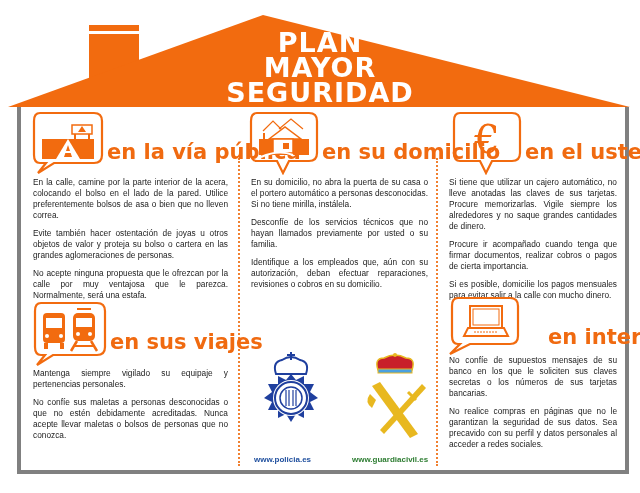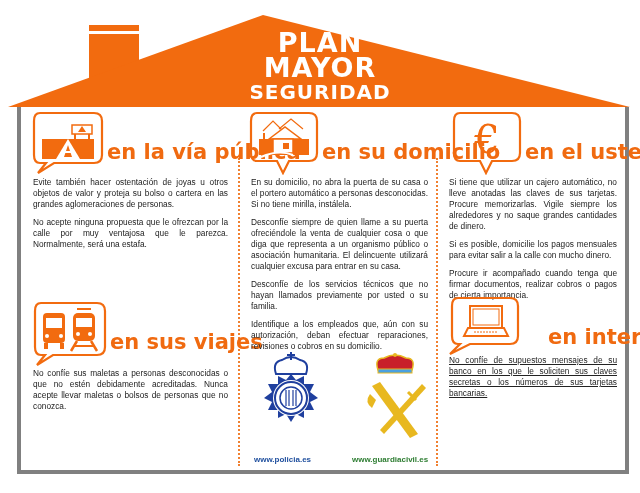--- a/index.html
+++ b/index.html
@@ -8,21 +8,21 @@
 
     .roof { position: absolute; left: 0; top: 0; width: 540px; height: 110px; padding-left: 8px; }
     .roof svg { position: absolute; left: 0; top: 0; }
     .title {
       position: absolute; left: 0; width: 640px; text-align: center;
       color: #fff; font-family: "DejaVu Sans", sans-serif; font-weight: bold;
       letter-spacing: 1px; line-height: 25px;
     }
     .title .l1 { position: absolute; top: 30px; left: 0; width: 640px; font-size: 27px; }
     .title .l2 { position: absolute; top: 55px; left: 0; width: 640px; font-size: 27px; }
-    .title .l3 { position: absolute; top: 80px; left: 0; width: 640px; font-size: 20px; }
+    .title .l3 { position: absolute; top: 80px; left: 0; width: 640px; font-size: 27px; }
 
     .frame {
       position: absolute; left: 17px; top: 107px; width: 612px; height: 367px;
       border-left: 4px solid #808080; border-right: 4px solid #808080; border-bottom: 4px solid #808080;
       background: #fff;
     }
 
     .divider {
       position: absolute; top: 158px; width: 0; border-left: 2px dotted #f08030;
     }
@@ -75,20 +75,21 @@
     <polygon points="36,28 24,48 48,48" fill="#fff"></polygon>
     <polygon points="36,34 32,46 40,46" fill="#f26b0f"></polygon>
     <rect x="32" y="40" width="8" height="2" fill="#fff"></rect>
     <rect x="40" y="14" width="20" height="9" fill="#fff" stroke="#f26b0f" stroke-width="1.5"></rect>
     <rect x="42" y="23" width="2" height="6" fill="#f26b0f"></rect>
     <rect x="56" y="23" width="2" height="6" fill="#f26b0f"></rect>
     <polygon points="50,15 46,21 54,21" fill="#f26b0f"></polygon>
   </svg>
   <div class="heading" style="left:107px;top:140px;">en la vía pública</div>
   <div class="body-text" style="left:33px;top:177px;width:195px;">
+    <p>En la calle, camine por la parte interior de la acera, colocando el bolso en el lado de la pared. Utilice preferentemente bolsos de asa o bien que no lleven correa.</p>
     <p>Evite también hacer ostentación de joyas u otros objetos de valor y proteja su bolso o cartera en las grandes aglomeraciones de personas.</p>
     <p>No acepte ninguna propuesta que le ofrezcan por la calle por muy ventajosa que le parezca. Normalmente, será una estafa.</p>
   </div>
 </div>
 
 <div class="section">
   <svg class="bubble" style="left:33px;top:301px;" width="74" height="66" viewBox="0 0 74 66">
     <path d="M8,2 H64 Q72,2 72,10 V46 Q72,54 64,54 H20 L4,64 L12,54 H8 Q2,54 2,46 V10 Q2,2 8,2 Z" fill="none" stroke="#f26b0f" stroke-width="2.2"></path>
 
     <rect x="10" y="12" width="22" height="30" rx="4" fill="#f26b0f"></rect>
@@ -102,40 +103,40 @@
     <rect x="44" y="7" width="14" height="2" fill="#f26b0f"></rect>
     <rect x="43" y="17" width="16" height="9" fill="#fff"></rect>
     <circle cx="45" cy="33" r="2" fill="#fff"></circle>
     <circle cx="57" cy="33" r="2" fill="#fff"></circle>
     <line x1="44" y1="40" x2="38" y2="50" stroke="#f26b0f" stroke-width="2.5"></line>
     <line x1="58" y1="40" x2="64" y2="50" stroke="#f26b0f" stroke-width="2.5"></line>
     <line x1="42" y1="45" x2="60" y2="45" stroke="#f26b0f" stroke-width="2"></line>
   </svg>
   <div class="heading" style="left:110px;top:330px;">en sus viajes</div>
   <div class="body-text" style="left:33px;top:368px;width:195px;">
+    <p>Mantenga siempre vigilado su equipaje y pertenencias personales.</p>
     <p>No confíe sus maletas a personas desconocidas o que no estén debidamente acreditadas. Nunca acepte llevar maletas o bolsos de personas que no conozca.</p>
   </div>
 </div>
 
 <div class="section">
   <svg class="bubble" style="left:249px;top:111px;" width="70" height="64" viewBox="0 0 70 64">
     <path d="M8,2 H60 Q68,2 68,10 V42 Q68,50 60,50 H40 L34,62 L28,50 H8 Q2,50 2,42 V10 Q2,2 8,2 Z" fill="none" stroke="#f26b0f" stroke-width="2.2"></path>
     <polyline points="14,20 24,10 34,20" fill="none" stroke="#f26b0f" stroke-width="1.2"></polyline>
     <polyline points="30,18 42,8 54,18" fill="none" stroke="#f26b0f" stroke-width="1.2"></polyline>
     <polygon points="20,28 36,16 52,28" fill="#fff" stroke="#f26b0f" stroke-width="1.5"></polygon>
     <rect x="10" y="28" width="50" height="16" fill="#f26b0f"></rect>
     <rect x="24" y="28" width="20" height="14" fill="#fff" stroke="#f26b0f" stroke-width="1.5"></rect>
     <rect x="34" y="32" width="6" height="6" fill="#f26b0f"></rect>
     <rect x="14" y="22" width="2" height="8" fill="#f26b0f"></rect>
     <path d="M12,46 Q30,38 44,44" fill="none" stroke="#fff" stroke-width="2"></path>
   </svg>
   <div class="heading" style="left:322px;top:140px;">en su domicilio</div>
   <div class="body-text" style="left:251px;top:177px;width:177px;">
     <p>En su domicilio, no abra la puerta de su casa o el portero automático a personas desconocidas. Si no tiene mirilla, instálela.</p>
-    <p>Desconfíe siempre de quien llame a su puerta ofreciéndole la venta de cualquier cosa o que diga que representa a un organismo público o asociación humanitaria. El delincuente utilizará cualquier excusa para entrar en su casa.</p>
     <p>Desconfíe de los servicios técnicos que no hayan llamados previamente por usted o su familia.</p>
     <p>Identifique a los empleados que, aún con su autorización, deban efectuar reparaciones, revisiones o cobros en su domicilio.</p>
   </div>
 
   <svg style="position:absolute;left:258px;top:352px;" width="66" height="82" viewBox="0 0 66 82">
     <g fill="none" stroke="#1f3f9e" stroke-width="2">
       <path d="M18,22 Q14,10 24,8 Q33,2 42,8 Q52,10 48,22 Z"></path>
       <line x1="33" y1="0" x2="33" y2="8"></line>
       <line x1="29" y1="3" x2="37" y2="3"></line>
     </g>
@@ -167,30 +168,31 @@
 </div>
 
 <div class="section">
   <svg class="bubble" style="left:452px;top:111px;" width="70" height="64" viewBox="0 0 70 64">
     <path d="M8,2 H60 Q68,2 68,10 V42 Q68,50 60,50 H40 L34,62 L28,50 H8 Q2,50 2,42 V10 Q2,2 8,2 Z" fill="none" stroke="#f26b0f" stroke-width="2.2"></path>
     <text x="35" y="42" text-anchor="middle" font-family="DejaVu Serif, serif" font-size="40" fill="#f26b0f">€</text>
   </svg>
   <div class="heading" style="left:525px;top:140px;">en el usted</div>
   <div class="body-text" style="left:449px;top:177px;width:168px;">
     <p>Si tiene que utilizar un cajero automático, no lleve anotadas las claves de sus tarjetas. Procure memorizarlas. Vigile siempre los alrededores y no saque grandes cantidades de dinero.</p>
+    <p>Procure ir acompañado cuando tenga que firmar documentos, realizar cobros o pagos de cierta importancia.</p>
     <p>Si es posible, domicilie los pagos mensuales para evitar salir a la calle con mucho dinero.</p>
-    <p>Procure ir acompañado cuando tenga que firmar documentos, realizar cobros o pagos de cierta importancia.</p>
   </div>
 </div>
 
 <div class="section">
   <svg class="bubble" style="left:446px;top:296px;" width="76" height="62" viewBox="0 0 76 62">
     <path d="M12,2 H64 Q72,2 72,10 V40 Q72,48 64,48 H24 L4,58 L14,48 H12 Q6,48 6,40 V10 Q6,2 12,2 Z" fill="none" stroke="#f26b0f" stroke-width="2.2"></path>
     <rect x="24" y="10" width="32" height="22" fill="none" stroke="#f26b0f" stroke-width="2"></rect>
     <rect x="27" y="13" width="26" height="16" fill="none" stroke="#f26b0f" stroke-width="1"></rect>
     <polygon points="22,32 58,32 62,40 18,40" fill="none" stroke="#f26b0f" stroke-width="2"></polygon>
     <line x1="28" y1="36" x2="52" y2="36" stroke="#f26b0f" stroke-width="1" stroke-dasharray="2,1"></line>
   </svg>
   <div class="heading" style="left:548px;top:325px;">en internet</div>
-  <div class="body-text" style="left:449px;top:355px;width:168px;text-decoration:underline;">
+  <div class="body-text" style="left:449px;top:355px;width:168px;">
     <p>No confíe de supuestos mensajes de su banco en los que le soliciten sus claves secretas o los números de sus tarjetas bancarias.</p>
+    <p>No realice compras en páginas que no le garantizan la seguridad de sus datos. Sea precavido con su perfil y datos personales al acceder a redes sociales.</p>
   </div>
 </div>
 
 </body></html>

